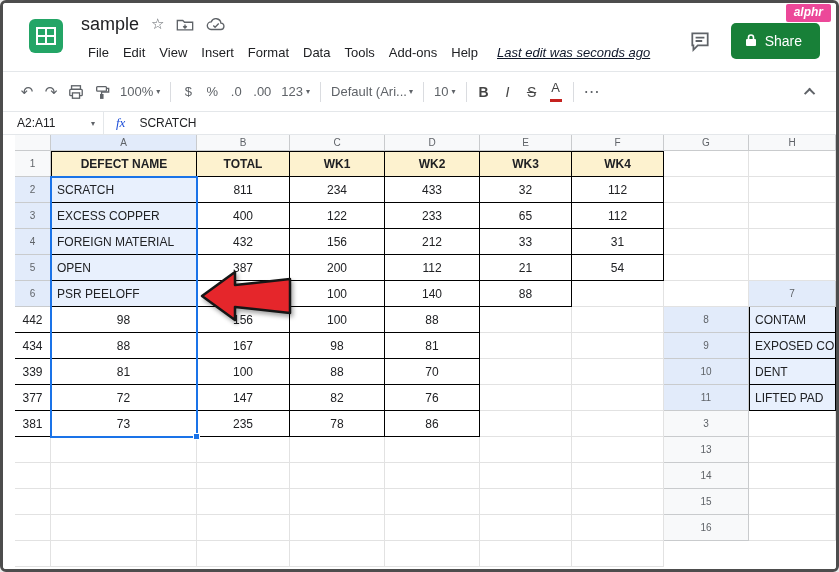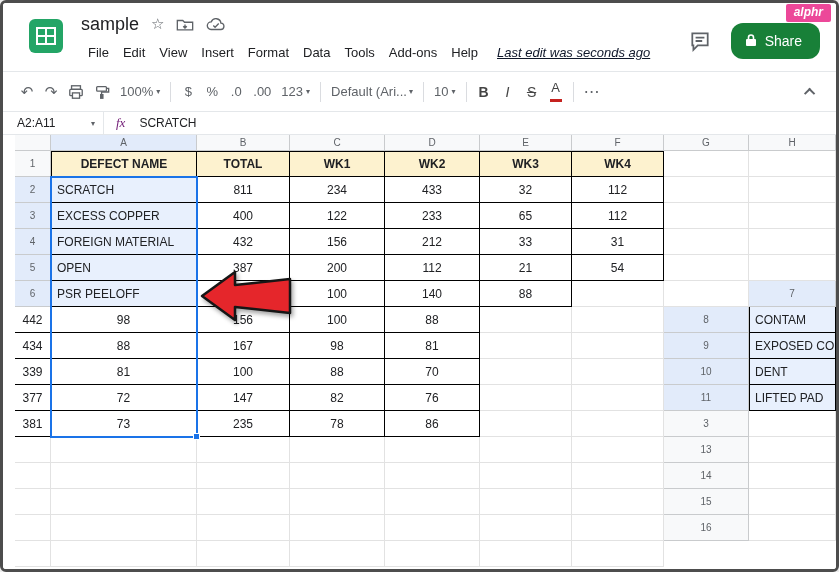--- a/index.html
+++ b/index.html
@@ -20,42 +20,42 @@
   .appbar { height: 68px; position: relative; display: flex; align-items: center; padding-left: 26px; background: #fff; }
   .logo { flex: 0 0 auto; margin-top: 2px; }
   .title-col { margin-left: 18px; flex: 1; min-width: 0; }
   .title-row { display: flex; align-items: center; gap: 12px; height: 30px; padding-top: 4px; }
   .doc-title { font-size: 18px; color: #202124; }
   .t-icon { color: #5f6368; font-size: 15px; display: flex; align-items: center; }
   .menu-row { display: flex; align-items: center; height: 30px; font-size: 13px; color: #202124; }
   .menu-item { padding: 3px 7px; border-radius: 3px; cursor: pointer; }
   .last-edit { margin-left: 12px; color: #0f172a; text-decoration: underline; font-size: 13px; white-space: nowrap; font-style: italic; }
   .right-controls { position: absolute; right: 16px; top: 20px; display: flex; align-items: center; gap: 20px; }
-  .share-btn { background: #188038; color: #fff; border: none; border-radius: 12px; height: 36px; padding: 0 18px 0 14px; display: flex; align-items: center; gap: 8px; font-size: 14px; font-family: inherit; cursor: pointer; }
+  .share-btn { background: #188038; color: #fff; border: none; border-radius: 5px; height: 36px; padding: 0 18px 0 14px; display: flex; align-items: center; gap: 8px; font-size: 14px; font-family: inherit; cursor: pointer; }
   .alphr-badge { position: absolute; top: 1px; right: 5px; background: #ec4899; color: #fff; font-style: italic; font-weight: bold; font-size: 12px; padding: 1px 8px 3px; border-radius: 2px; z-index: 30; }
   
   .toolbar { height: 40px; border-top: 1px solid #e4e7ea; display: flex; align-items: center; padding: 0 12px; background: #fff; }
   .tb { height: 26px; min-width: 24px; padding: 0 5px; display: flex; align-items: center; justify-content: center; border-radius: 4px; color: #5f6368; font-size: 13px; gap: 3px; cursor: pointer; white-space: nowrap; }
   .glyph { font-family: "DejaVu Sans", sans-serif; font-size: 15px; color: #5f6368; }
   .caret { font-family: "DejaVu Sans", sans-serif; font-size: 8px; color: #5f6368; }
   .sep { width: 1px; height: 20px; background: #dadce0; margin: 0 5px; flex: 0 0 auto; }
   .bold-btn { font-weight: bold; font-size: 14px; color: #444; }
   .italic-btn { font-style: italic; font-size: 14px; color: #444; }
   .strike-btn { text-decoration: line-through; font-size: 14px; color: #444; }
   .color-btn { display: flex; flex-direction: column; align-items: center; line-height: 1.1; font-size: 13px; color: #444; }
   .a-bar { width: 12px; height: 3px; background: #c5221f; margin-top: 1px; }
   .more-btn { font-family: "DejaVu Sans", sans-serif; font-size: 16px; }
   .collapse-btn { margin-left: auto; width: 26px; height: 26px; display: flex; align-items: center; justify-content: center; cursor: pointer; }
   .chev-up { width: 8px; height: 8px; border-left: 2px solid #5f6368; border-top: 2px solid #5f6368; transform: rotate(45deg) translateY(2px); }
   .fontname { width: 92px; overflow: hidden; justify-content: space-between; }
   
   .fbar { height: 24px; display: flex; align-items: center; border-top: 1px solid #e4e7ea; border-bottom: 1px solid #e4e7ea; font-size: 12px; color: #202124; background: #fff; }
   .namebox { width: 100px; height: 100%; padding: 0 8px 0 14px; display: flex; align-items: center; justify-content: space-between; cursor: pointer; }
   .vsep { width: 1px; height: 100%; background: #e4e7ea; }
-  .fx { font-style: italic; color: #701a75; margin: 0 14px 0 12px; font-size: 13px; font-family: "Liberation Serif", serif; }
+  .fx { font-style: italic; color: #1d4ed8; margin: 0 14px 0 12px; font-size: 13px; font-family: "Liberation Serif", serif; }
   .fvalue { font-size: 12px; color: #202124; }
   
   .gridwrap { position: relative; padding-left: 12px; height: 434px; overflow: hidden; background: #fff; }
   .grid { display: grid; grid-template-columns: 36px 146px 93px 95px 95px 92px 92px 85px minmax(0,1fr); grid-template-rows: 16px repeat(16, 26px); width: 100%; }
   .cell { border-right: 1px solid #e2e2e2; border-bottom: 1px solid #e2e2e2; display: flex; align-items: center; padding: 0 5px; font-size: 12px; color: #202124; background: #fff; overflow: hidden; white-space: nowrap; cursor: cell; }
   .colhdr, .rowhdr { background: #f8f9fa; color: #5f6368; font-size: 10px; justify-content: center; padding: 0; border-color: #c9cbcd; cursor: pointer; }
   .hl { background: #e2ebfa; }
   .tbl { border-right: 1px solid #000; border-bottom: 1px solid #000; }
   .bt { border-top: 1px solid #000; }
   .bl { border-left: 1px solid #000; }

